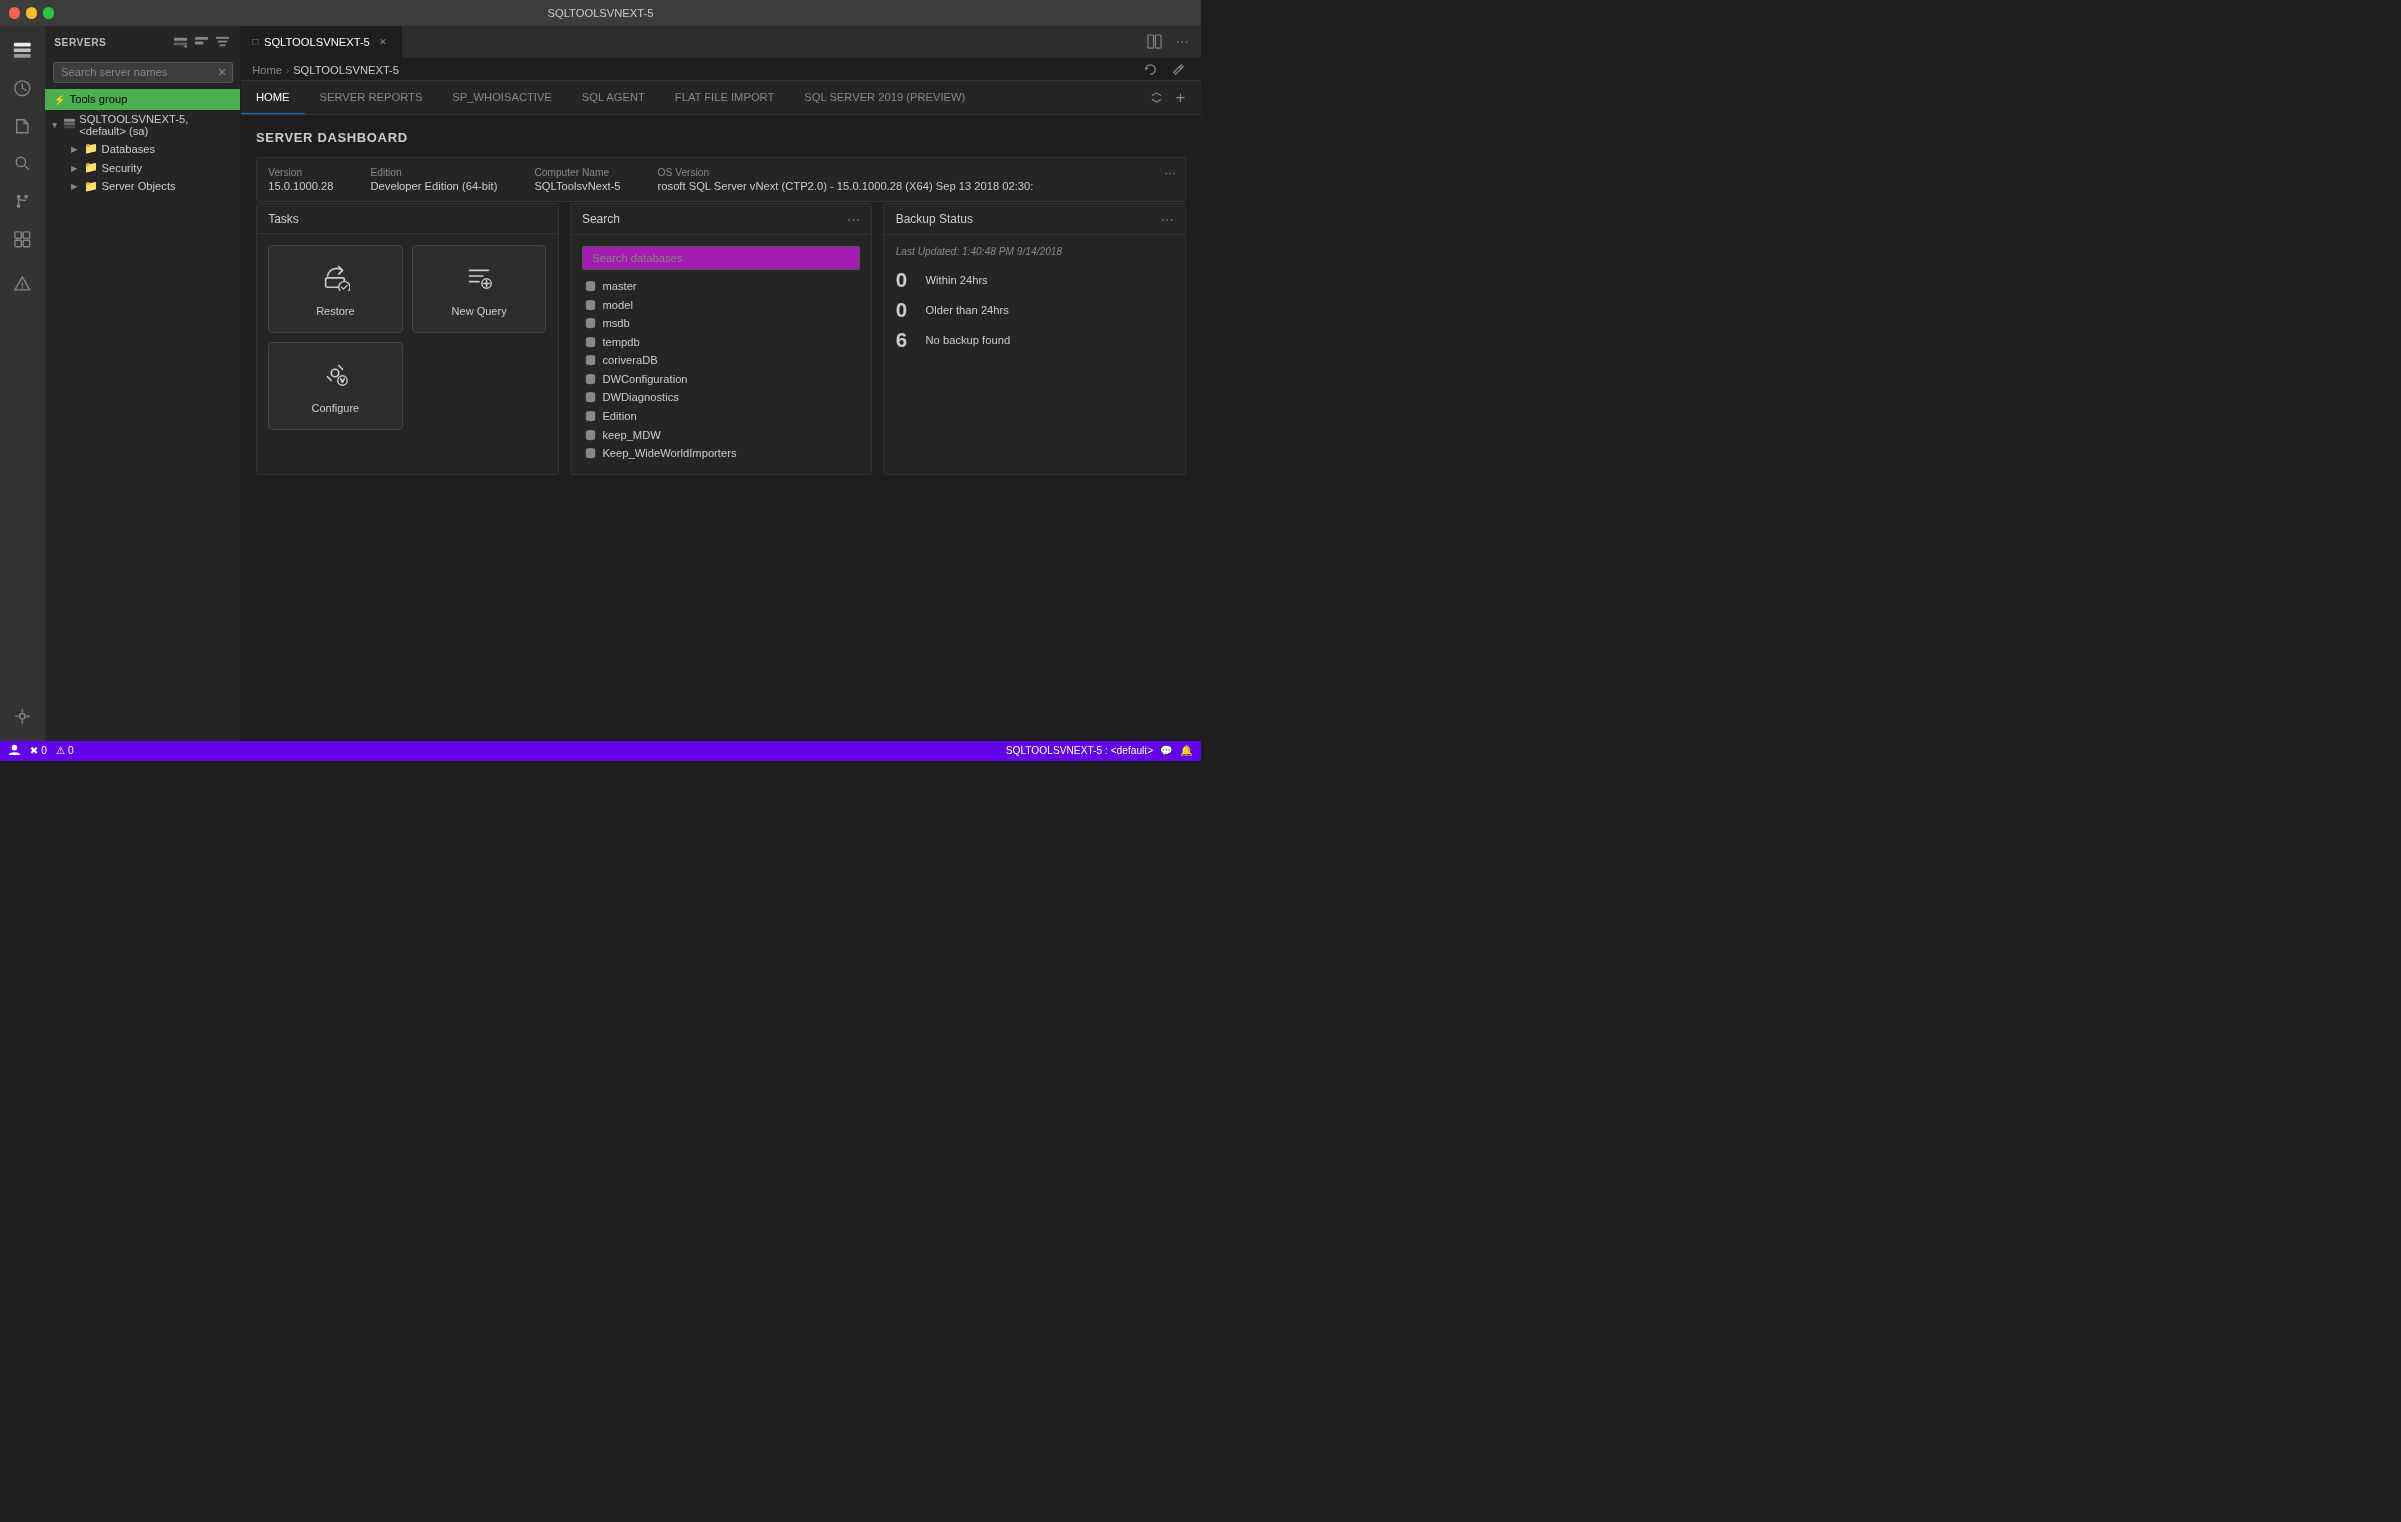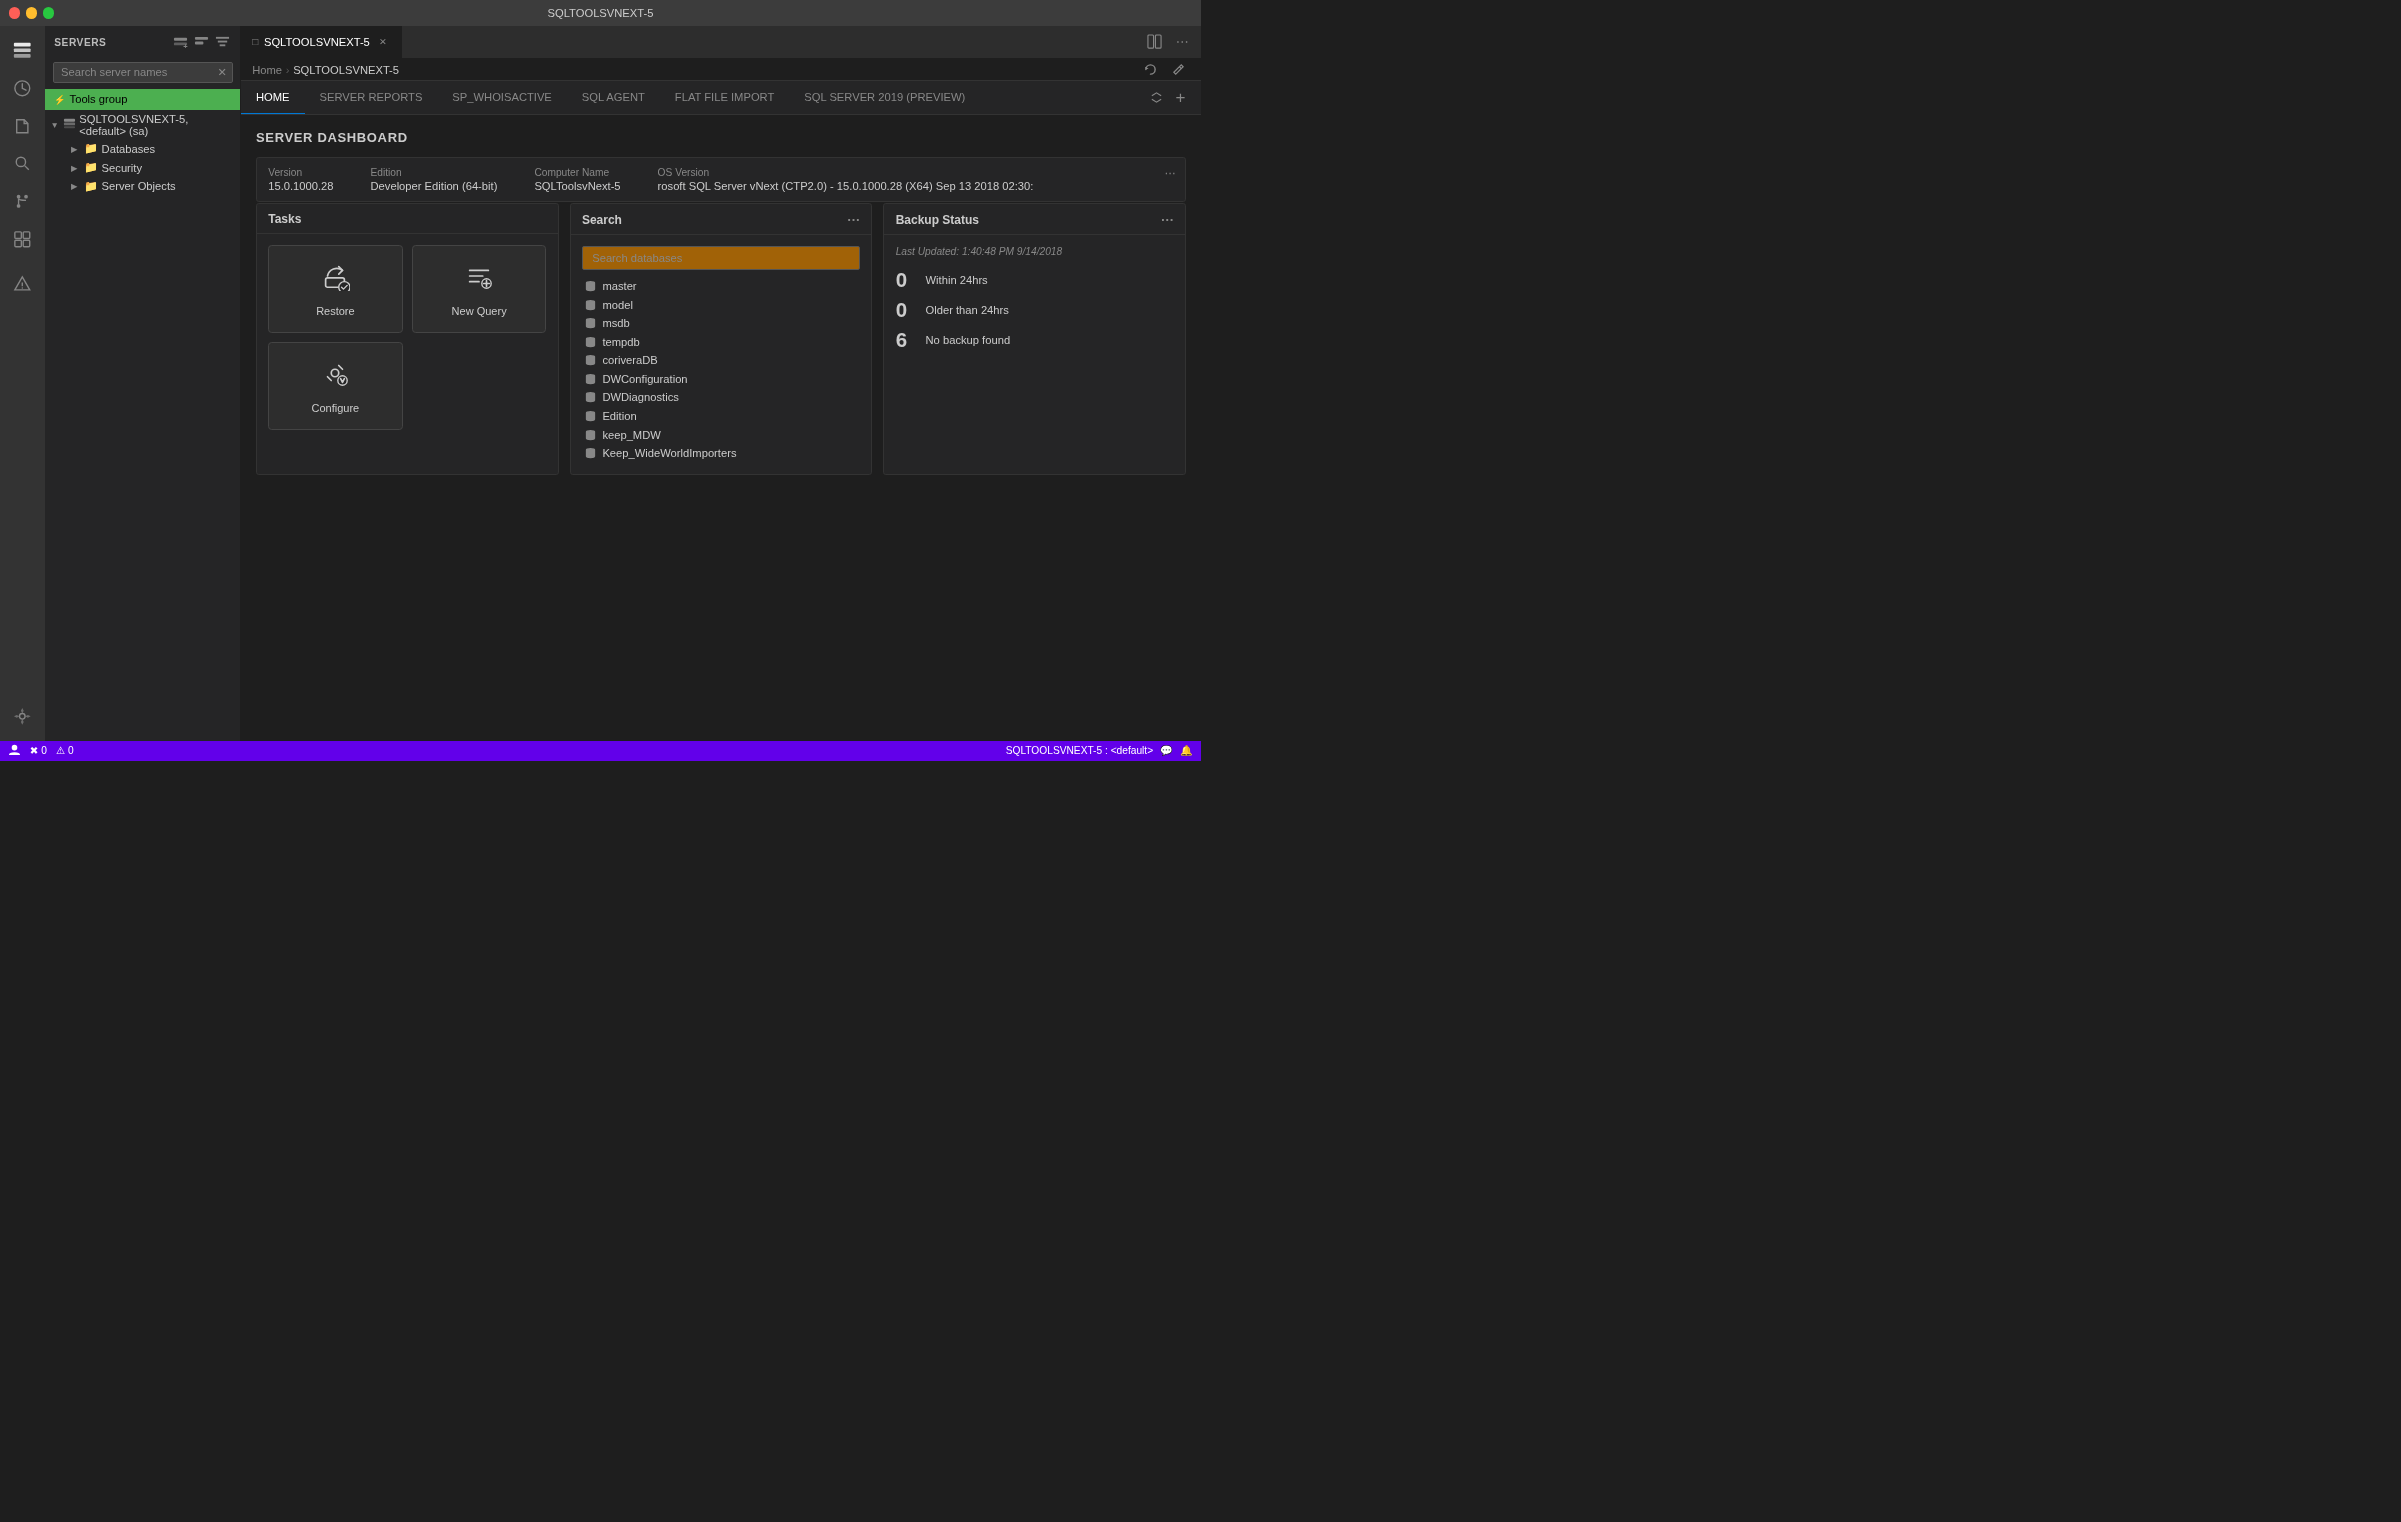--- a/index.html
+++ b/index.html
@@ -358,25 +358,25 @@
     }
 
     .panel {
       background: #252526;
       border: 0.9px solid #333;
       border-radius: 2.8px;
       overflow: hidden;
     }
     .panel-header {
       display: flex;
-      align-items: flex-end;
+      align-items: flex-start;
       justify-content: space-between;
       padding: 7.5px 11.2px;
       font-size: 12px;
-      font-weight: 700;
+      font-weight: 400;
       color: #cccccc;
       border-bottom: 0.9px solid #333;
     }
     .panel-menu {
       cursor: pointer;
       color: #888;
       font-size: 13px;
     }
     .panel-content {
       padding: 11.2px;
@@ -405,21 +405,21 @@
       color: #cccccc;
     }
     .task-label {
       font-size: 11px;
       color: #cccccc;
     }
 
     
     .db-search-input {
       width: 100%;
-      background: #a16207;
+      background: #a21caf;
       border: 0.9px solid #555;
       color: #cccccc;
       padding: 4.7px 9.3px;
       font-size: 11.2px;
       border-radius: 1.9px;
       outline: none;
       margin-bottom: 7.5px;
     }
     .db-search-input::placeholder { color: #888; }
     .db-list {

